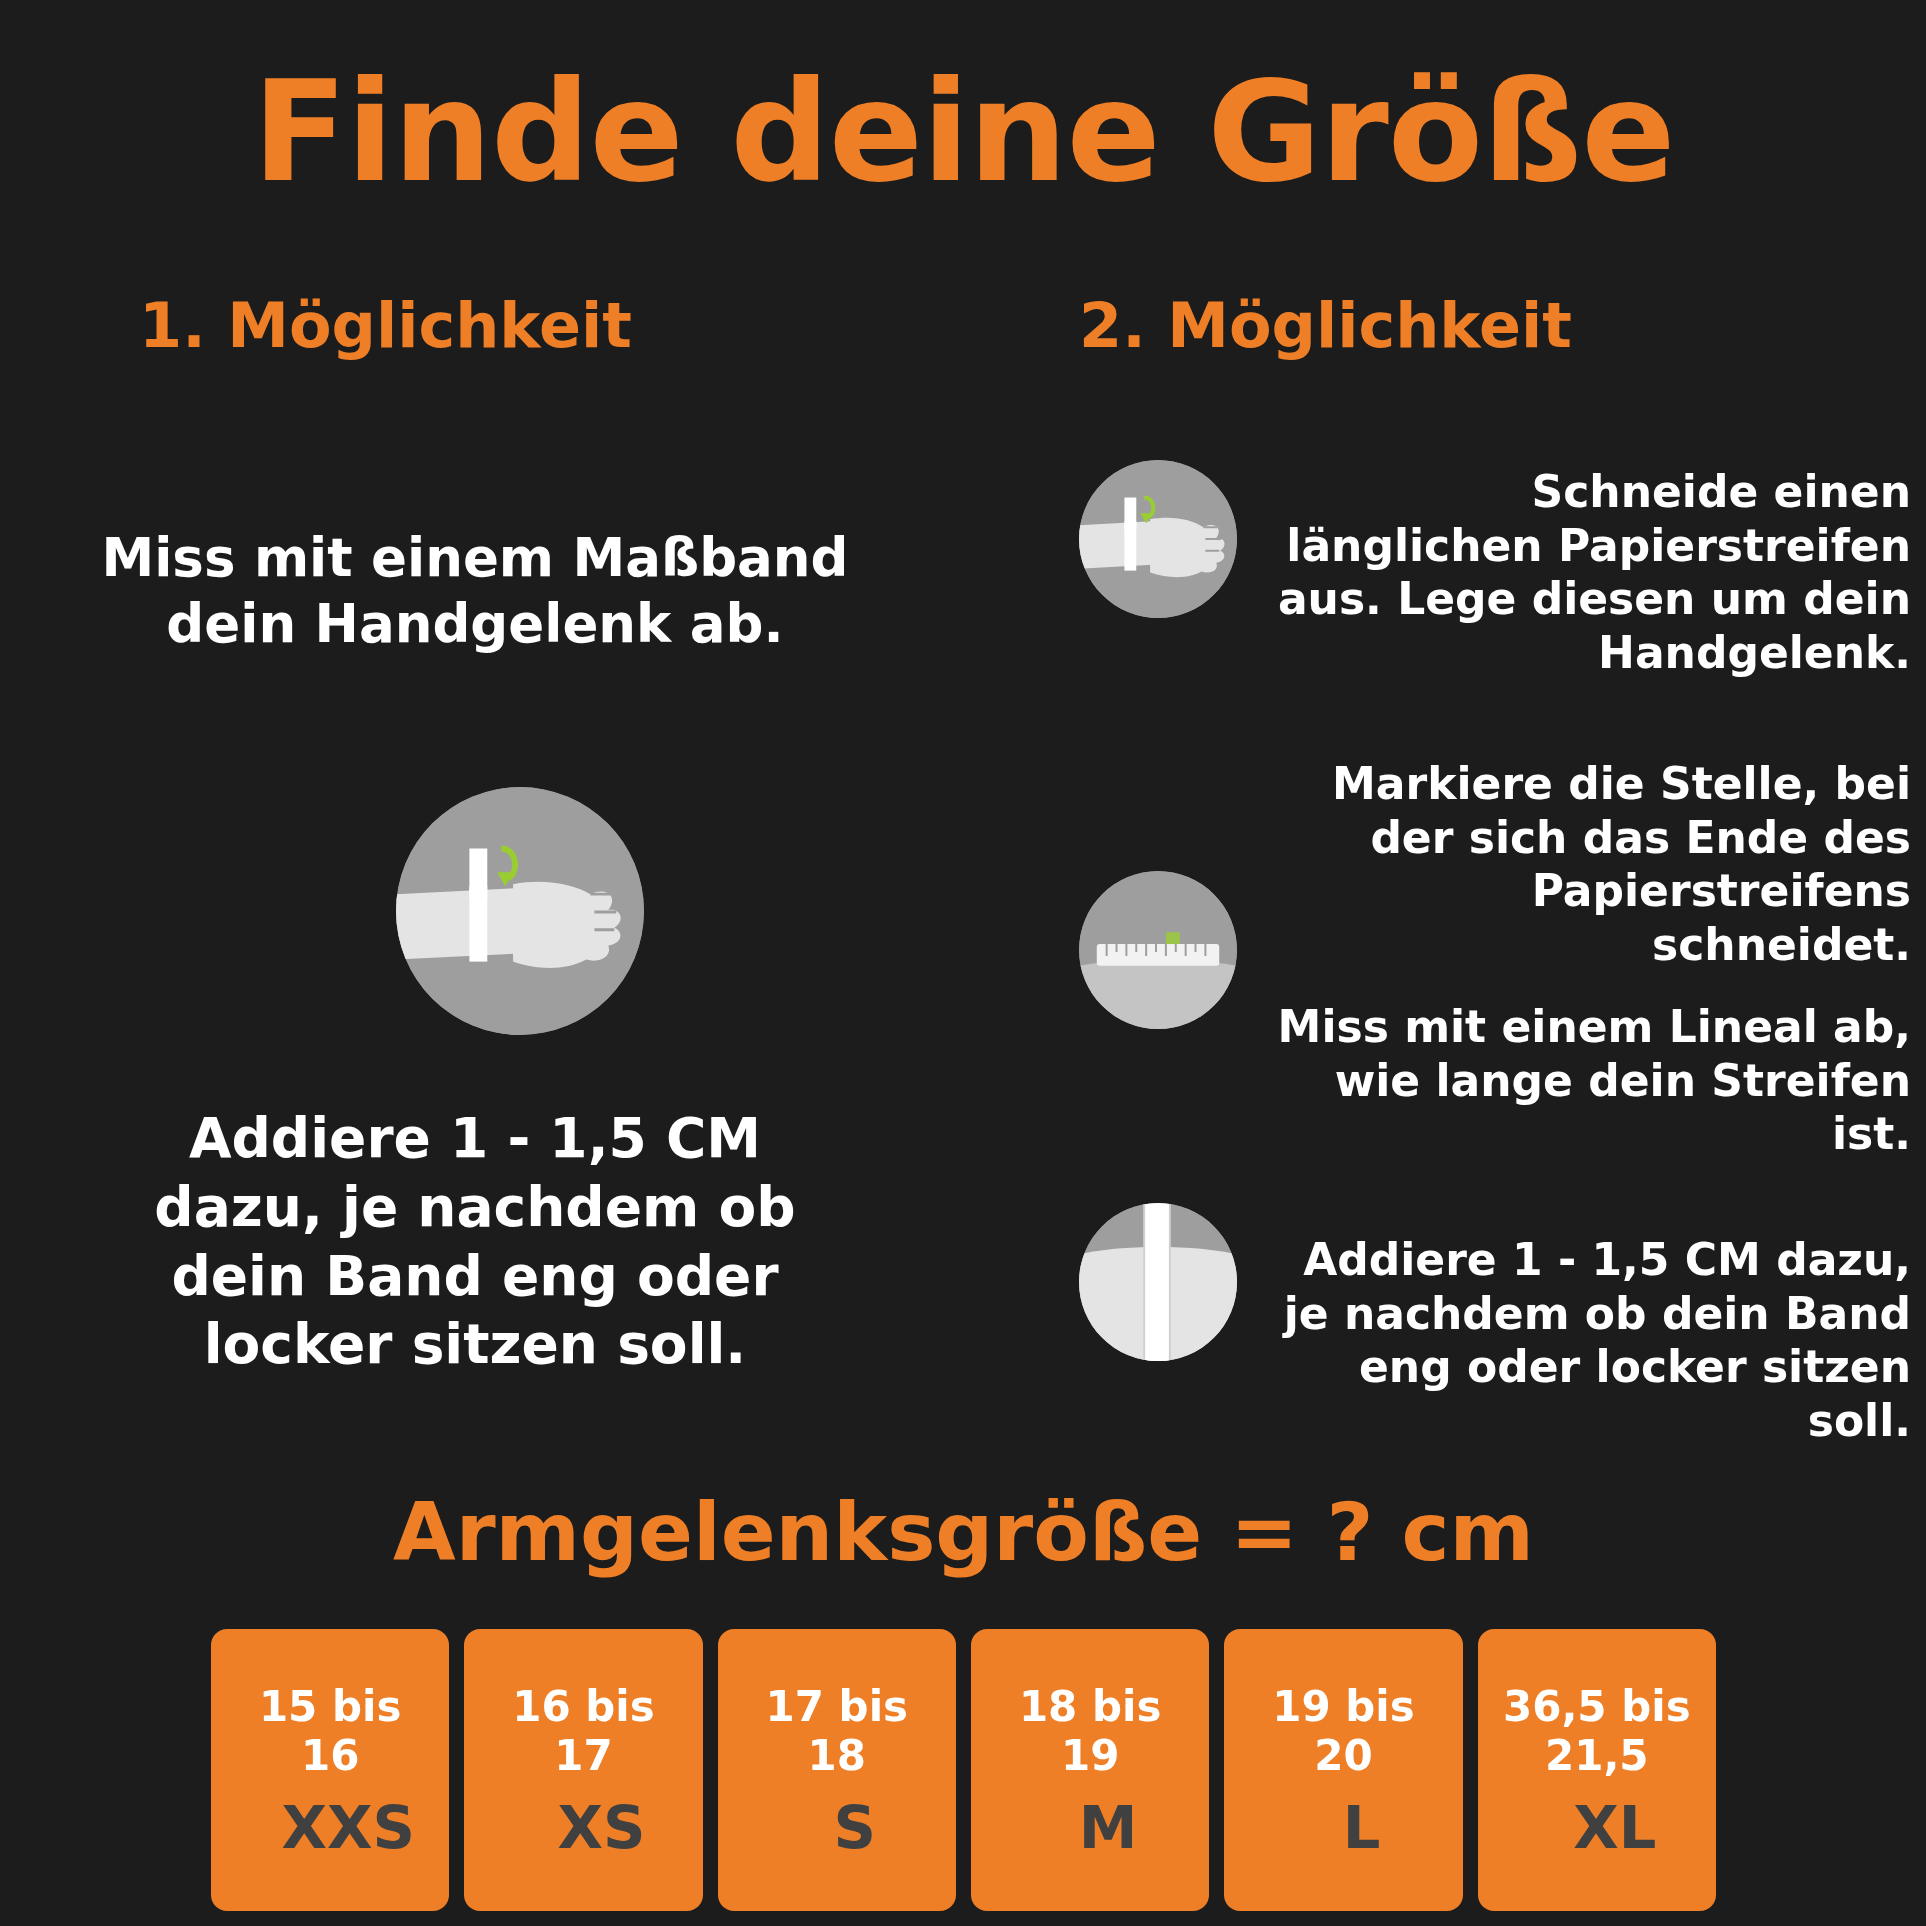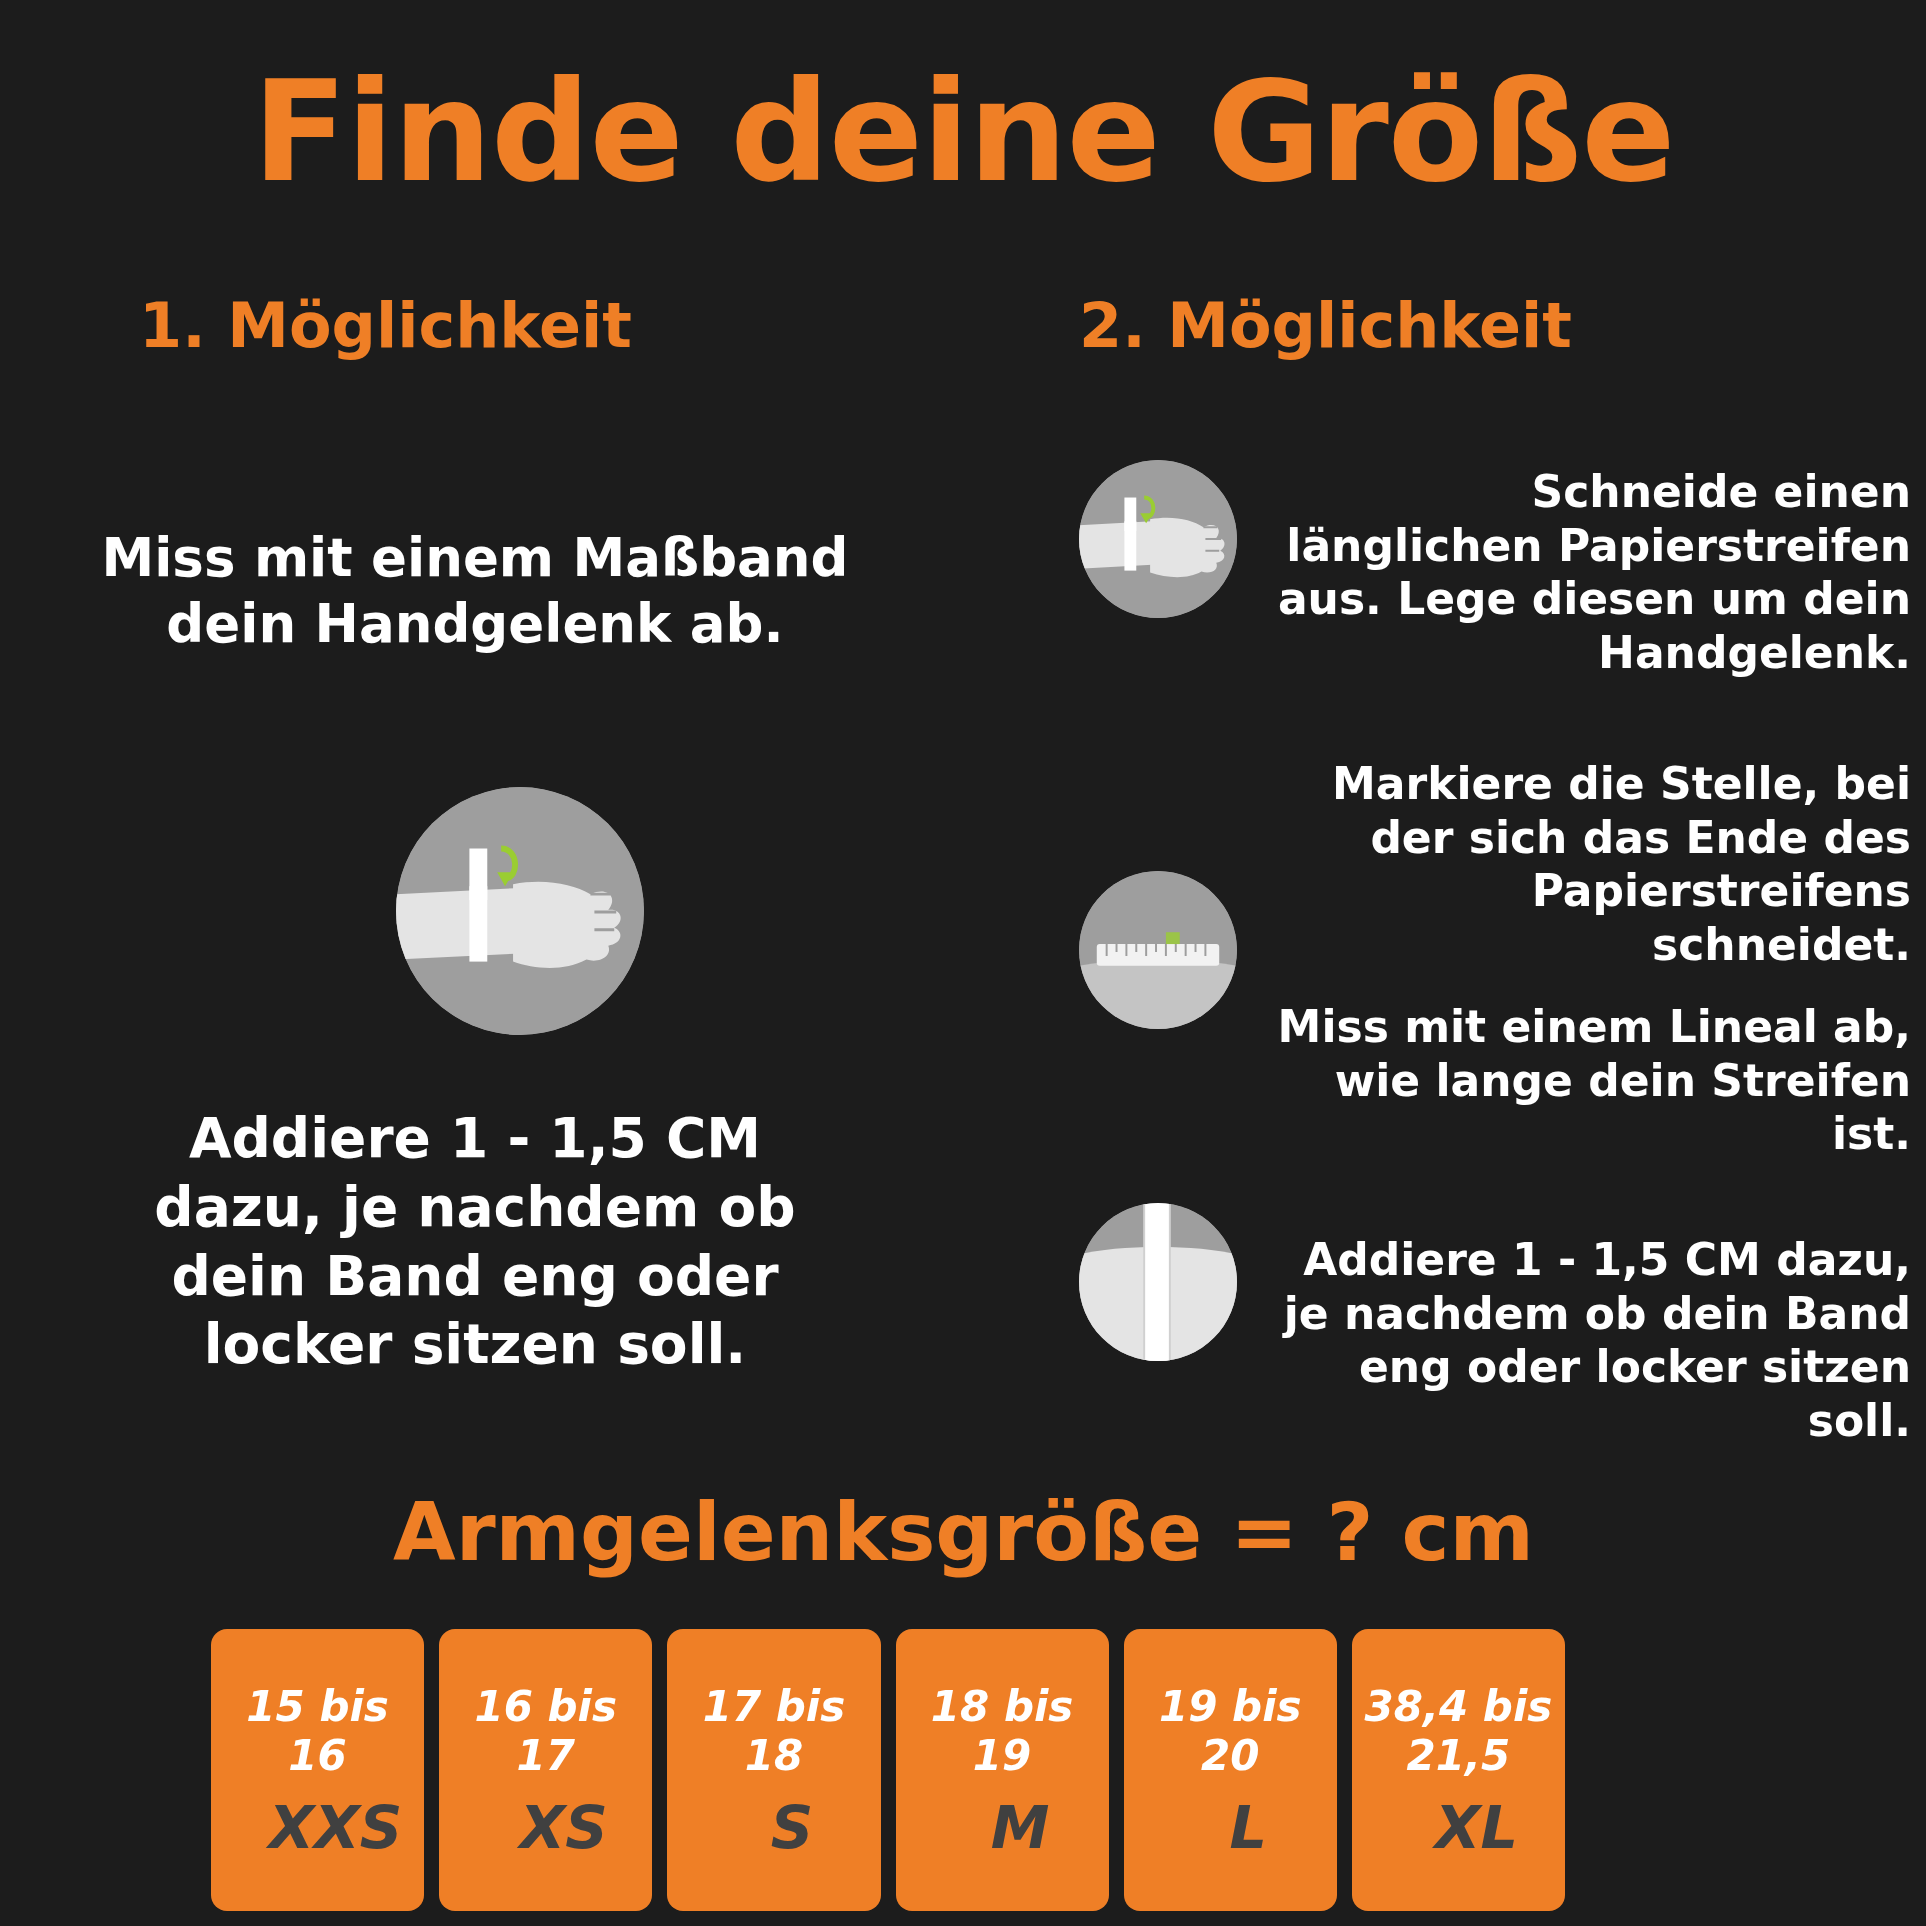--- a/index.html
+++ b/index.html
@@ -114,25 +114,24 @@
     width: 1927px;
     text-align: center;
     color: #ef7f26;
     font-size: 81px;
     font-weight: bold;
   }
   .size-row {
     position: absolute;
     top: 1629px;
     left: 211px;
-    width: 1354px;
+    width: 1505px;
     display: flex;
     justify-content: space-between;
     gap: 15px;
-    font-style: italic;
   }
   .size-box {
     flex: 1 1 0;
     background: #ef7f26;
     border-radius: 16px;
     height: 282px;
     display: flex;
     flex-direction: column;
     align-items: center;
     justify-content: center;
@@ -269,20 +268,20 @@
       <div class="size-range">18 bis
 19</div>
       <div class="size-label">M</div>
     </div>
     <div class="size-box">
       <div class="size-range">19 bis
 20</div>
       <div class="size-label">L</div>
     </div>
     <div class="size-box">
-      <div class="size-range">38,4 bis
+      <div class="size-range">36,5 bis
 21,5</div>
       <div class="size-label">XL</div>
     </div>
   </div>
 
 </div>
 
 
 </body></html>

